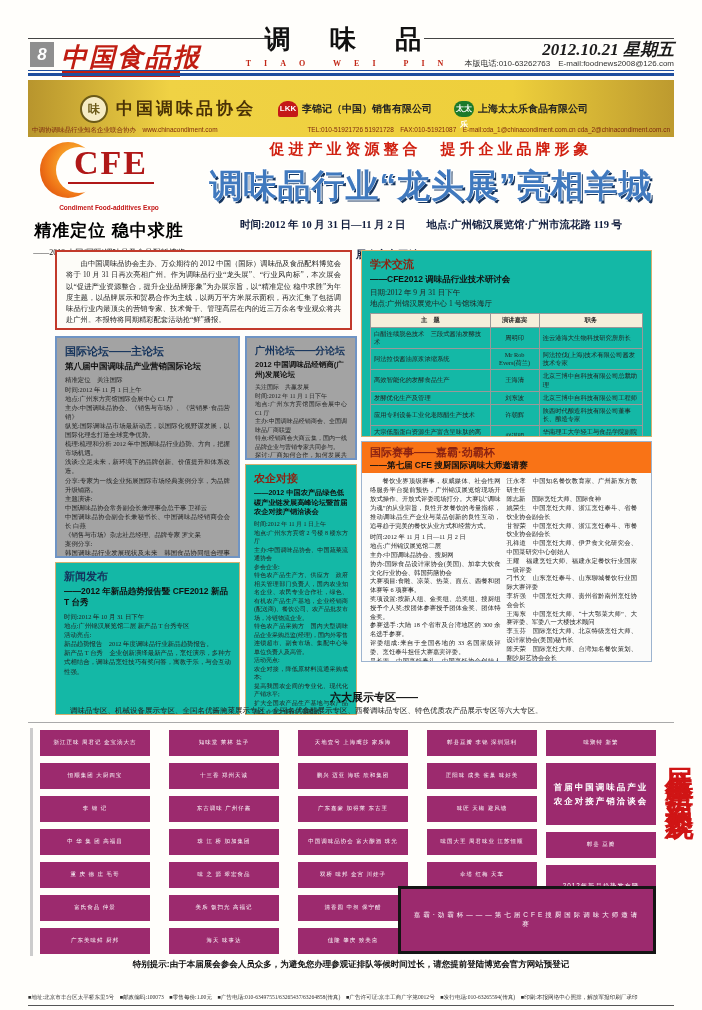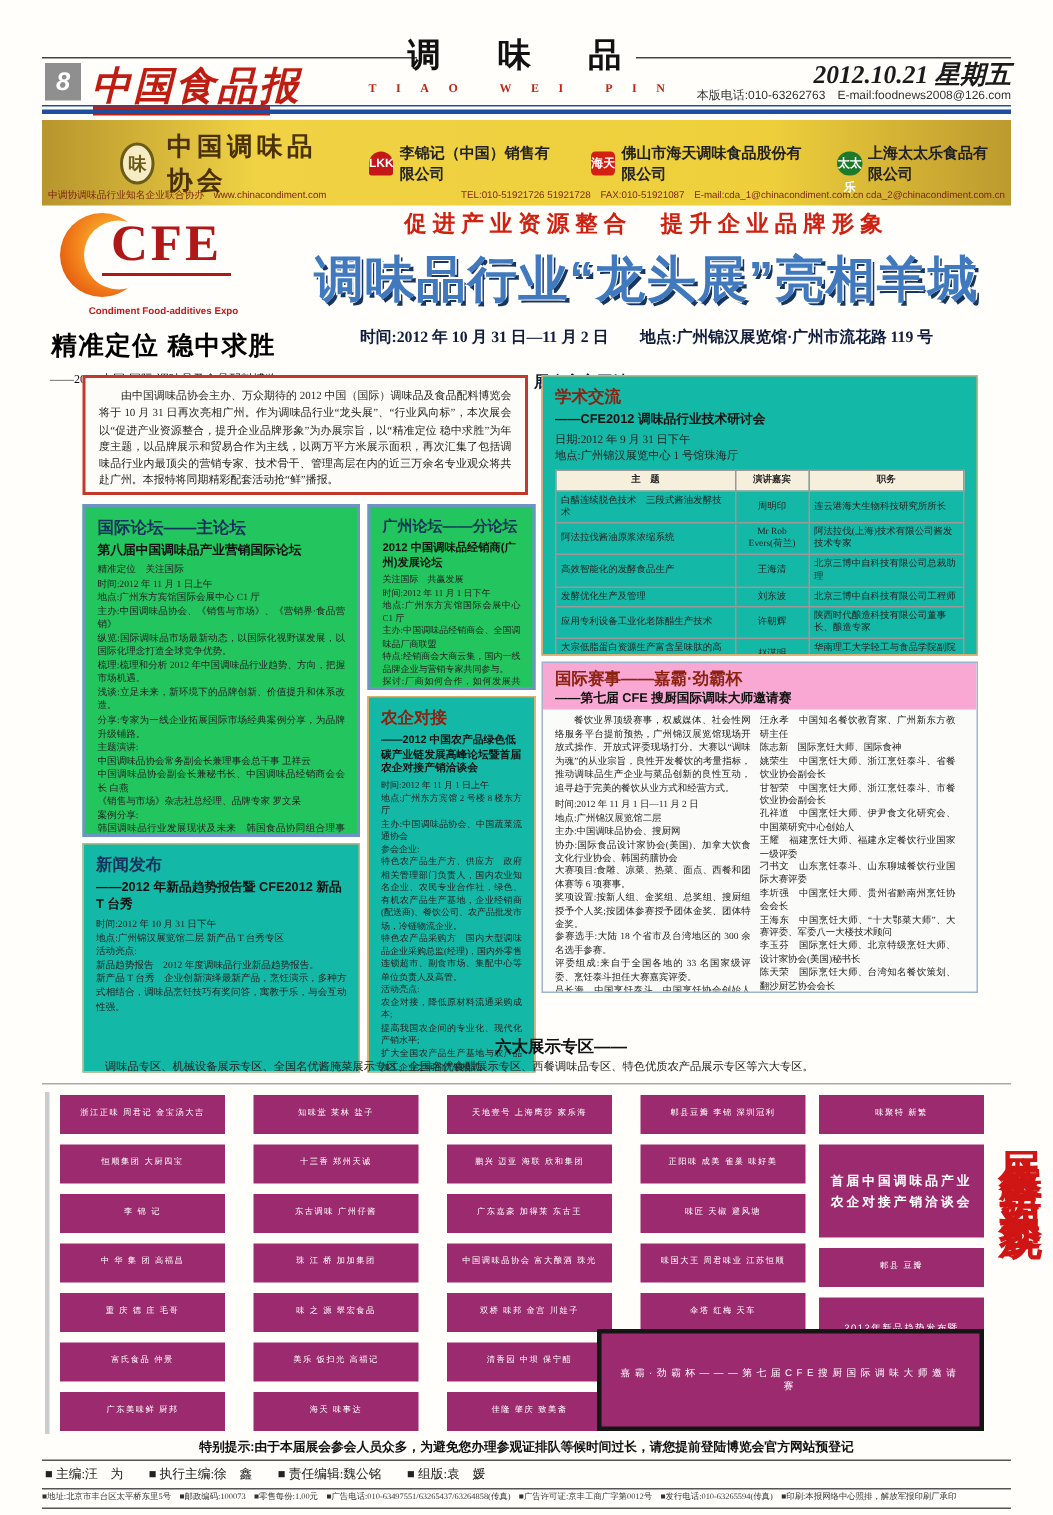--- a/index.html
+++ b/index.html
@@ -1,21 +1,21 @@
 <!DOCTYPE html>
 <html><head>
 <meta charset="utf-8">
 <style>
   html,body{margin:0;padding:0;background:#fff;}
   .page{position:relative;width:702px;height:1010px;background:#fffefb;overflow:hidden;
         font-family:"Liberation Serif",serif;color:#222;}
   
   .rule-thin{position:absolute;height:1px;background:#444;}
   .masthead-title{position:absolute;top:22px;left:0;width:702px;text-align:center;}
-  .masthead-title .cn{font-family:"Liberation Sans",sans-serif;font-weight:bold;font-size:22px;
+  .masthead-title .cn{font-family:"Liberation Sans",sans-serif;font-weight:bold;font-size:26px;
         letter-spacing:16px;color:#111;}
   .masthead-title .py{font-size:8px;color:#c12616;letter-spacing:13px;font-weight:bold;margin-top:2px;}
   .pageno{position:absolute;left:30px;top:42px;width:24px;height:25px;background:#8f8f8f;color:#fff;
         font:italic bold 17px "Liberation Sans",sans-serif;text-align:center;line-height:25px;}
   .papername{position:absolute;left:61px;top:40px;font:italic bold 26px "DejaVu Serif",serif;
         color:#c01d12;letter-spacing:2px;}
   .paper-badge{position:absolute;left:62px;top:70px;width:118px;height:7px;background:#c01d12;}
   .edition-date{position:absolute;right:28px;top:38px;font:italic bold 17px "Liberation Serif",serif;color:#1b1b1b;}
   .edition-contact{position:absolute;right:28px;top:58px;font-size:8px;color:#333;
         font-family:"Liberation Sans",sans-serif;}
@@ -53,33 +53,33 @@
   .cfe-tagline{font:bold 15px "Liberation Sans",sans-serif;color:#d02010;letter-spacing:4px;}
   .cfe-headline{margin-top:5px;font:bold 33px "Liberation Sans",sans-serif;color:#4079be;letter-spacing:1px;
         text-shadow:-1px -1px 0 #fff,1px -1px 0 #fff,-1px 1px 0 #fff,2px 2px 0 #17365f;white-space:nowrap;}
   .cfe-schedule{margin-top:9px;font:bold 10.5px "Liberation Serif",serif;color:#101c3c;}
   .cfe-site{margin-top:16px;font:bold 10.5px "Liberation Serif",serif;color:#101c3c;}
   .cfe-site u{text-decoration:underline;}
   
   .box{position:absolute;box-sizing:border-box;overflow:hidden;}
   .intro-box{left:55px;top:250px;width:297px;height:80px;border:2px solid #c2392b;background:#fdfcf8;
         padding:6px 9px;font-size:7.3px;line-height:1.55;text-align:justify;text-indent:2em;color:#222;}
-  .bluebox{border:2px solid #6f94c4;background:#22c55e;padding:6px 8px;}
+  .bluebox{border:2px solid #6f94c4;background:#a3a3a3;padding:6px 8px;}
   .creambox{border:1px solid #d5b070;background:#14b8a6;padding:6px 8px;}
   .boxtitle{font:bold 11px "Liberation Sans",sans-serif;color:#14335c;margin-bottom:2px;}
   .boxtitle.red{color:#8c2312;}
   .boxsub{font:bold 8.5px "Liberation Sans",sans-serif;color:#111;margin-bottom:3px;line-height:1.35;}
   .bodylines div{font-size:6.4px;line-height:1.42;color:#222;text-align:justify;}
   .b-intl{left:55px;top:336px;width:185px;height:222px;}
   .b-news{left:55px;top:562px;width:185px;height:153px;}
   .b-gz{left:245px;top:336px;width:112px;height:124px;}
   .b-agri{left:245px;top:464px;width:112px;height:251px;}
   .b-acad{left:361px;top:250px;width:291px;height:187px;}
   .b-contest{left:361px;top:441px;width:291px;height:221px;border:1px solid #9db4cf;background:#fbfbfa;padding:0;}
-  .contest-head{background:#f9a8d4;padding:3px 8px 2px;}
+  .contest-head{background:#f97316;padding:3px 8px 2px;}
   .contest-body{display:flex;padding:4px 8px;}
   .contest-col{width:50%;font-size:6.3px;line-height:1.4;text-align:justify;padding-right:6px;box-sizing:border-box;}
   .contest-intro{text-indent:2em;margin-bottom:3px;}
   
   .acad-meta{font-size:7.5px;margin:1px 0;}
   table.acad{width:100%;border-collapse:collapse;margin-top:4px;}
   table.acad th,table.acad td{border:1px solid #999;font-size:6.3px;padding:2px 3px;line-height:1.3;text-align:left;}
   table.acad th{text-align:center;font-weight:bold;background:#f6efdb;}
   table.acad td:nth-child(2){text-align:center;width:18%;}
   table.acad td:nth-child(1){width:44%;}
@@ -132,24 +132,20 @@
   <div class="blue-rule2"></div>
 
   <div class="sponsor">
     <div class="assoc">
       <div class="assoc-logo">味</div>
       <div class="assoc-name">中国调味品协会</div>
     </div>
     <div class="sp-item">
       <div class="sp-logo lkk">LKK</div>
       <div class="sp-name">李锦记（中国）销售有限公司</div>
-    </div>
-    <div class="sp-item">
-      <div class="sp-logo haday">海天</div>
-      <div class="sp-name">佛山市海天调味食品股份有限公司</div>
     </div>
     <div class="sp-item">
       <div class="sp-logo totole">太太乐</div>
       <div class="sp-name">上海太太乐食品有限公司</div>
     </div>
   </div>
   <div class="sponsor-caption">
     <span>中调协调味品行业知名企业联合协办　www.chinacondiment.com</span>
     <span>TEL:010-51921726 51921728　FAX:010-51921087　E-mail:cda_1@chinacondiment.com.cn  cda_2@chinacondiment.com.cn</span>
   </div>
@@ -381,16 +377,15 @@
     <div class="booth sm">郫县 豆瓣</div>
     <div class="booth mid">2012年新品趋势发布暨CFE2012新品T台秀</div>
     <div class="booth sm">台湾展团</div>
   </div>
   <div class="plan-banner">嘉霸·劲霸杯———第七届CFE搜厨国际调味大师邀请赛</div>
   <div class="vert-red">
     <span>展位售罄</span><span class="second">欢迎参观</span>
   </div>
 
   <div class="foot-notice">特别提示:由于本届展会参会人员众多，为避免您办理参观证排队等候时间过长，请您提前登陆博览会官方网站预登记</div>
-  <div class="foot-editors">■ 主编:汪　为　　■ 执行主编:徐　鑫　　■ 责任编辑:魏公铭　　■ 组版:袁　媛</div>
   <div class="foot-address">■地址:北京市丰台区太平桥东里5号　■邮政编码:100073　■零售每份:1.00元　■广告电话:010-63497551/63265437/63264858(传真)　■广告许可证:京丰工商广字第0012号　■发行电话:010-63265594(传真)　■印刷:本报网络中心照排，解放军报印刷厂承印</div>
 
 </div>
 
 </body></html>

